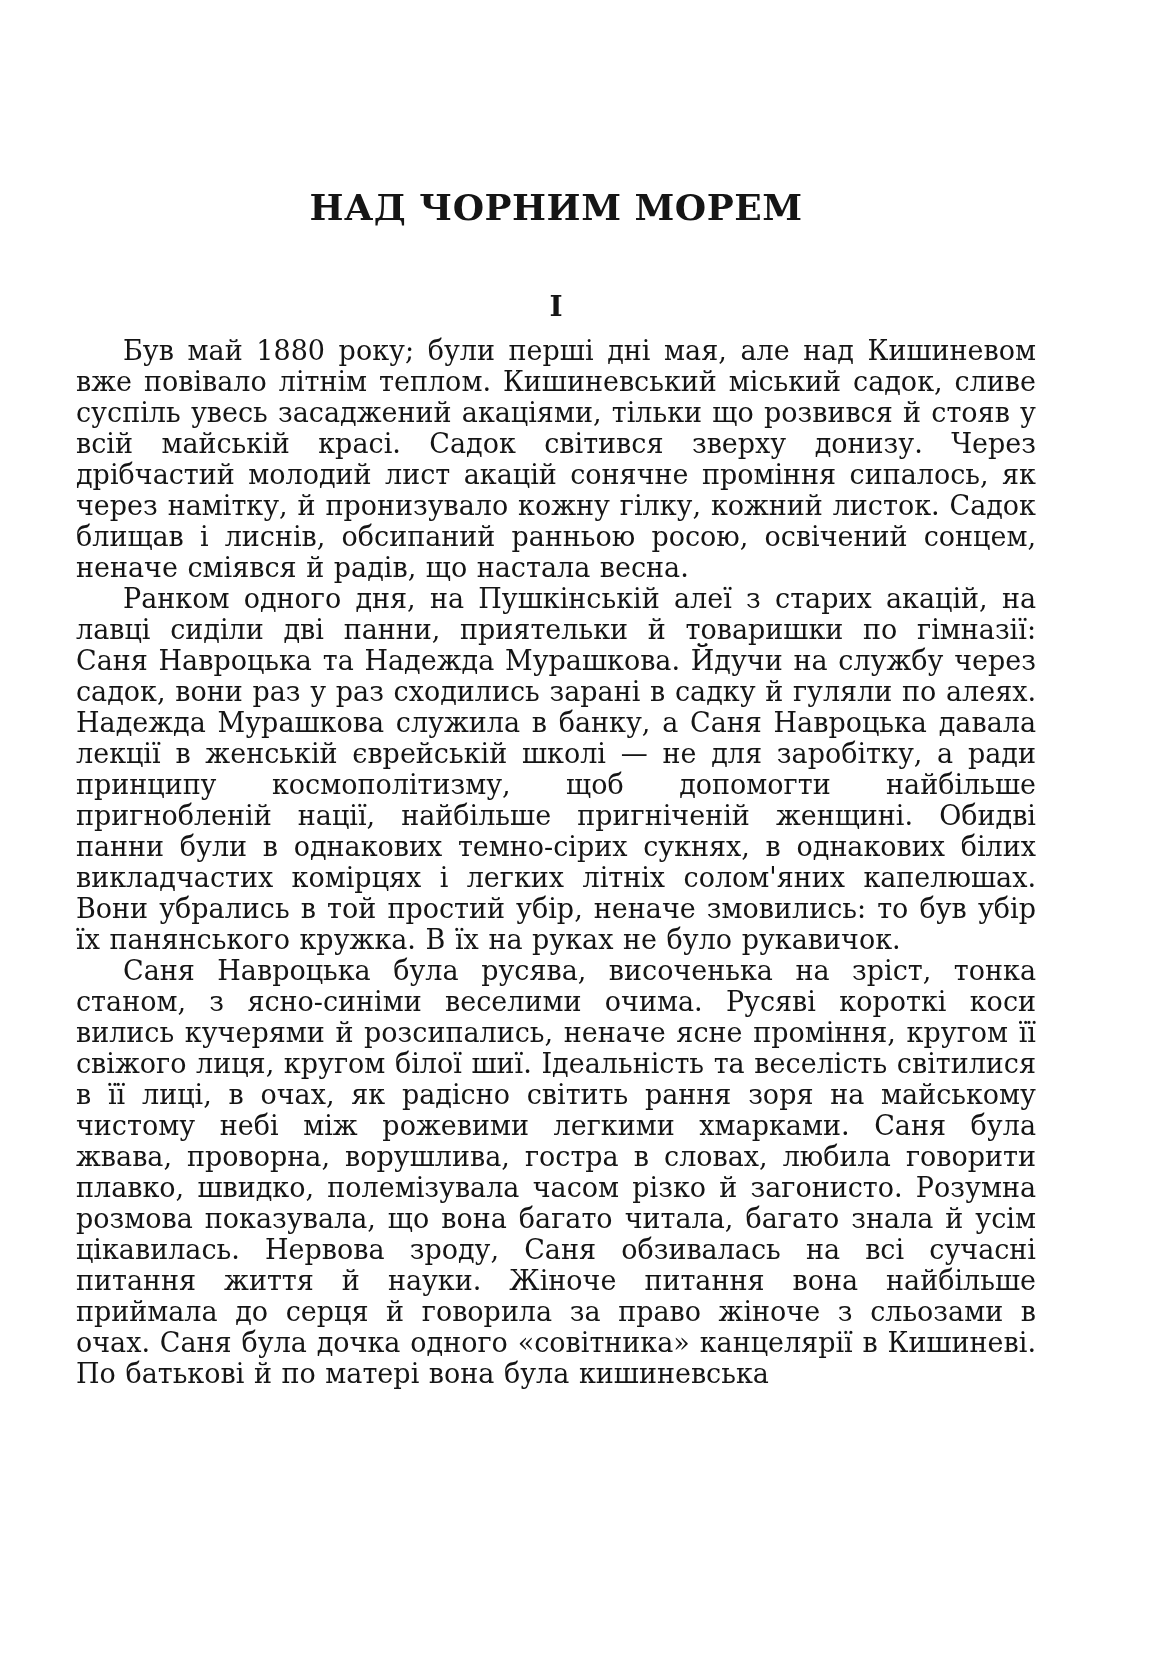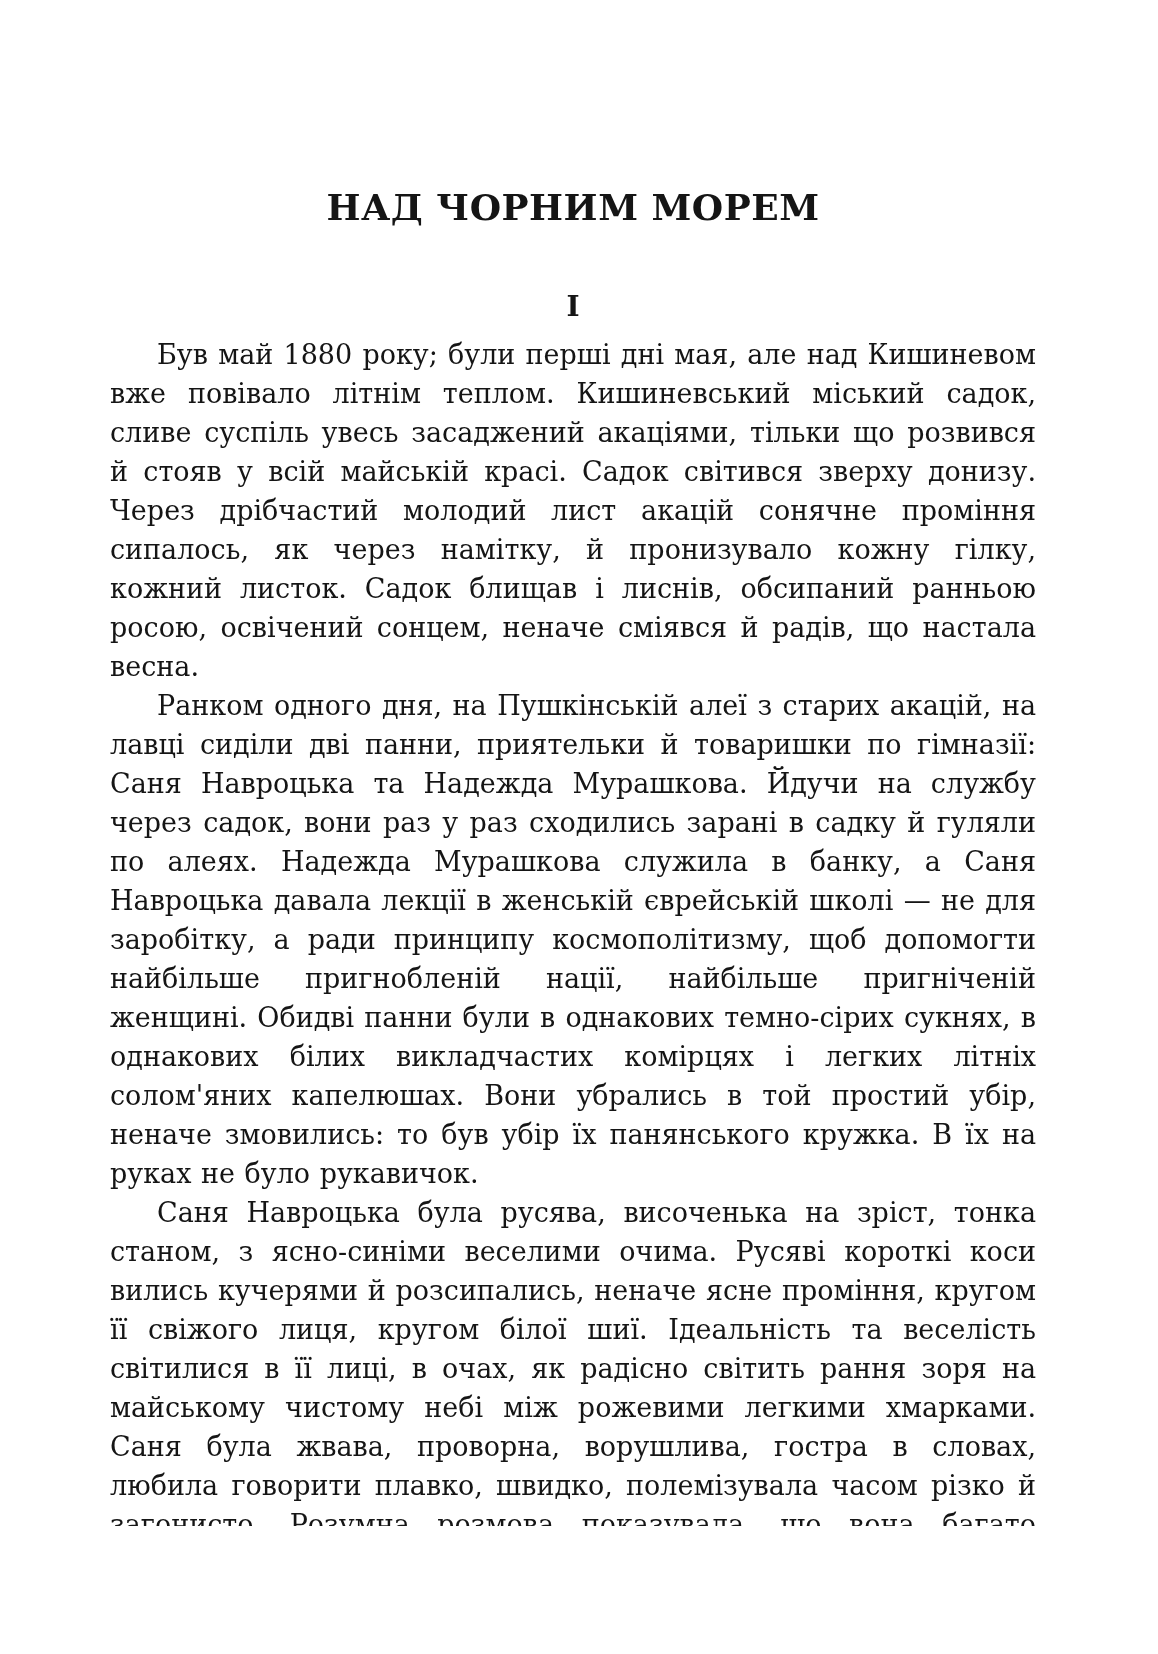--- a/index.html
+++ b/index.html
@@ -6,21 +6,21 @@
     margin: 0;
     padding: 0;
     background: #ffffff;
   }
   .book-page {
     position: relative;
     width: 1158px;
     height: 1526px;
     background: #ffffff;
     box-sizing: border-box;
-    padding: 188px 122px 0 110px;
+    padding: 188px 122px 0 76px;
     overflow: hidden;
     color: #151515;
     font-family: "DejaVu Serif", "Liberation Serif", serif;
   }
   .book-title {
     margin: 0 0 62px 0;
     text-align: center;
     font-size: 36px;
     line-height: 1.1;
     font-weight: bold;
@@ -29,21 +29,21 @@
   .chapter-number {
     margin: 0 0 12px 0;
     text-align: center;
     font-size: 28px;
     line-height: 1.2;
     font-weight: 600;
   }
   .body-text p {
     margin: 0;
     font-size: 27px;
-    line-height: 39px;
+    line-height: 31px;
     font-weight: 500;
     text-align: justify;
     text-indent: 47px;
     hyphens: auto;
     -webkit-hyphens: auto;
     word-spacing: 1px;
   }
 </style>
 </head>
 <body>

